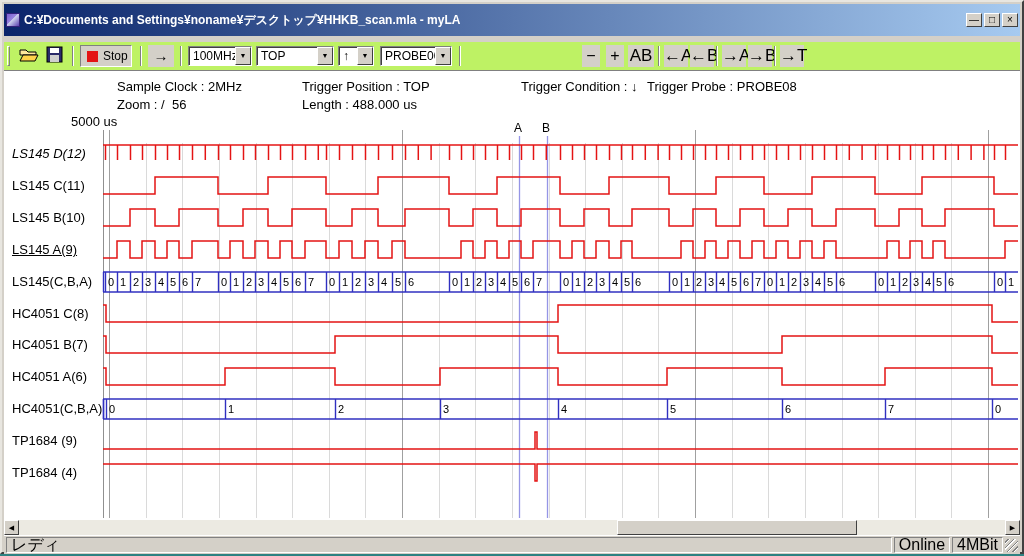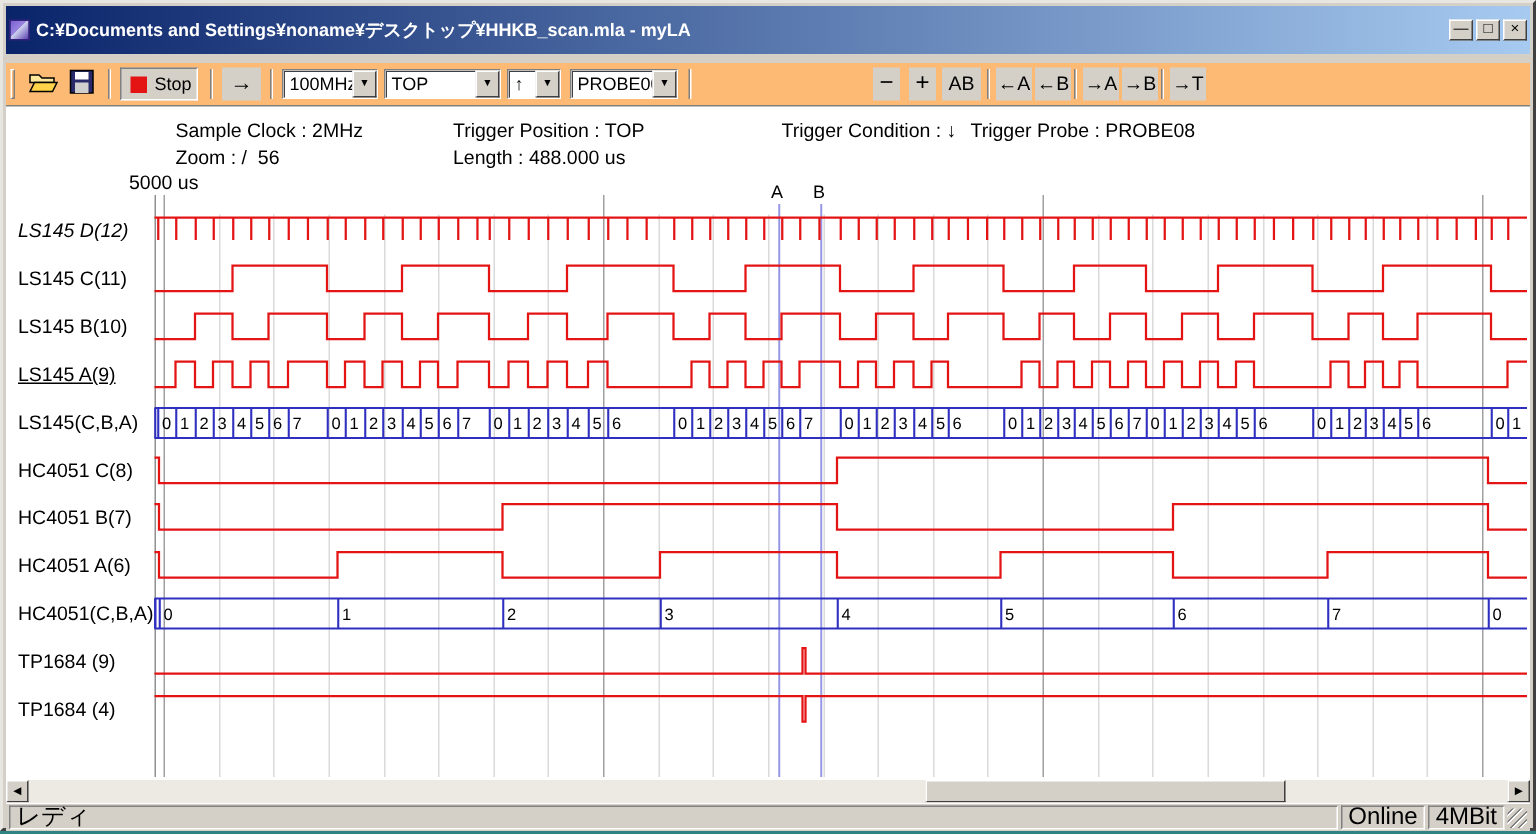--- a/index.html
+++ b/index.html
@@ -16,27 +16,27 @@
   .title-text { color:#fff; font-size:12px; font-weight:bold; white-space:nowrap;
     overflow:hidden; flex:1; }
   .winbtn { width:16px; height:14px; margin-left:2px; background:#d4d0c8;
     border:1px solid; border-color:#fff #404040 #404040 #fff; font-size:10px;
     line-height:11px; text-align:center; color:#000; }
   .menubar { position:absolute; left:2px; top:21px; right:2px; height:17px;
     background:#d4d0c8; display:flex; align-items:center; border-bottom:1px solid #808080;
     box-shadow:0 1px 0 #ffffff; }
   .menu-item { font-size:13px; padding:1px 8px; color:#000; }
   .toolbar { position:absolute; left:2px; top:40px; right:2px; height:28px;
-    background:#fdba74; }
+    background:#bef264; }
   .grip { position:absolute; top:4px; width:3px; height:20px;
     border:1px solid; border-color:#fff #808080 #808080 #fff; }
   .sep { position:absolute; top:4px; width:2px; height:20px;
     border-left:1px solid #808080; border-right:1px solid #fff; }
   .tbtn { position:absolute; top:3px; height:22px; background:#d4d0c8; border:none;
-    font-size:13px; color:#000; text-align:center; line-height:22px; }
+    font-size:17px; color:#000; text-align:center; line-height:22px; }
   .ticon { position:absolute; top:4px; }
   .stopbtn { position:absolute; left:76px; top:3px; width:52px; height:22px;
     border:1px solid; border-color:#808080 #fff #fff #808080; background:#d4d0c8;
     display:flex; align-items:center; padding-left:6px; font-size:12px; }
   .stopsq { width:11px; height:11px; background:#e41414; margin-right:5px; }
   .combo { position:absolute; top:4px; height:20px; background:#fff;
     border:1px solid; border-color:#808080 #fff #fff #808080; box-shadow:inset 1px 1px 0 #404040;
     display:flex; }
   .combo-text { flex:1; font-size:12px; line-height:18px; padding-left:4px; overflow:hidden; }
   .combo-btn { width:16px; background:#d4d0c8; border:1px solid;
@@ -135,21 +135,21 @@
   </div>
 
   <div class="client"></div>
 
   <div class="overlay" style="left:115px;top:77px">Sample Clock : 2MHz</div>
   <div class="overlay" style="left:300px;top:77px">Trigger Position : TOP</div>
   <div class="overlay" style="left:519px;top:77px">Trigger Condition : ↓</div>
   <div class="overlay" style="left:645px;top:77px">Trigger Probe : PROBE08</div>
   <div class="overlay" style="left:115px;top:95px">Zoom : /  56</div>
   <div class="overlay" style="left:300px;top:95px">Length : 488.000 us</div>
-  <div class="overlay" style="left:84px;top:112px">5000 us</div>
+  <div class="overlay" style="left:69px;top:112px">5000 us</div>
   <div class="cursor-label" style="left:512px;top:119px">A</div>
   <div class="cursor-label" style="left:540px;top:119px">B</div>
 
   <div id="channel-labels">
       <div class="chlabel" style="left: 10px; top: 144px; font-style: italic;">LS145 D(12)</div>
       <div class="chlabel" style="left: 10px; top: 176px;">LS145 C(11)</div>
       <div class="chlabel" style="left: 10px; top: 208px;">LS145 B(10)</div>
       <div class="chlabel" style="left: 10px; top: 240px; text-decoration: underline;">LS145 A(9)</div>
       <div class="chlabel" style="left: 10px; top: 272px;">LS145(C,B,A)</div>
       <div class="chlabel" style="left: 10px; top: 304px;">HC4051 C(8)</div>

